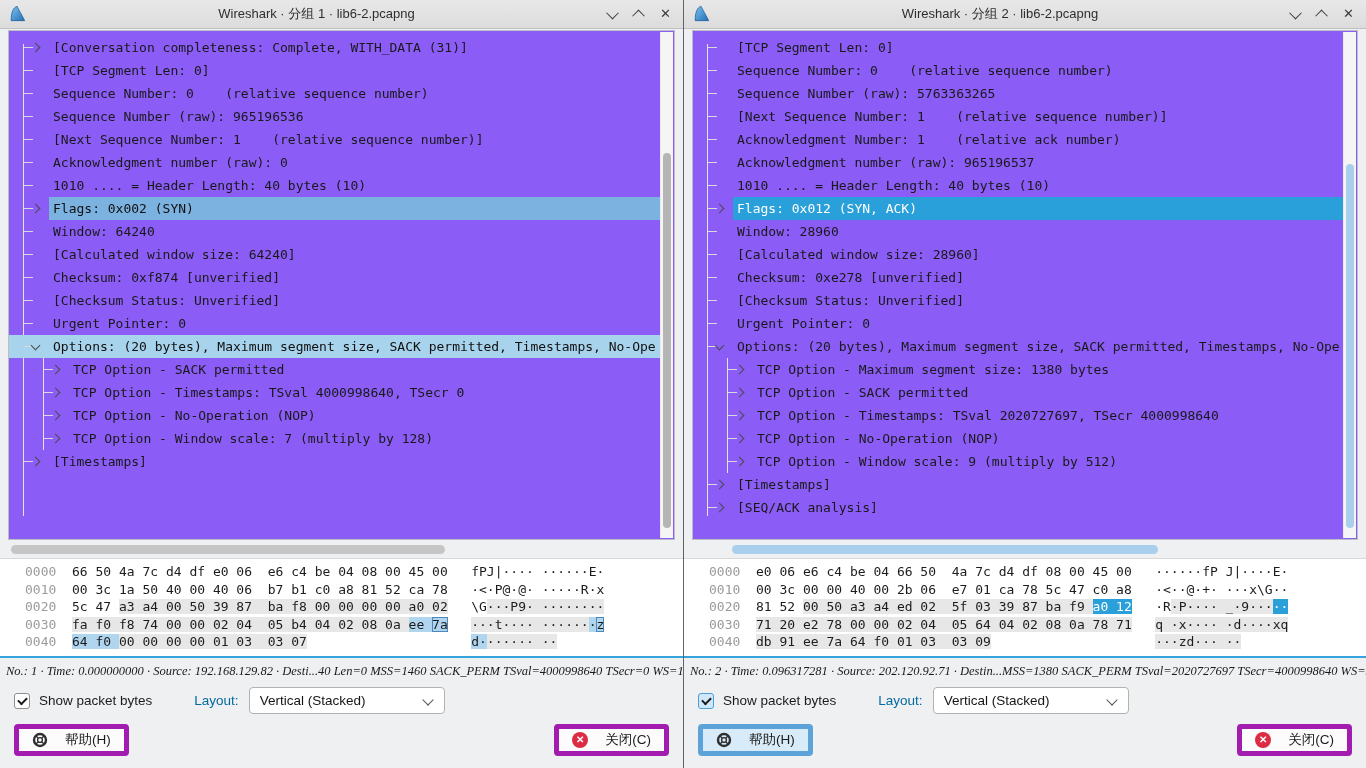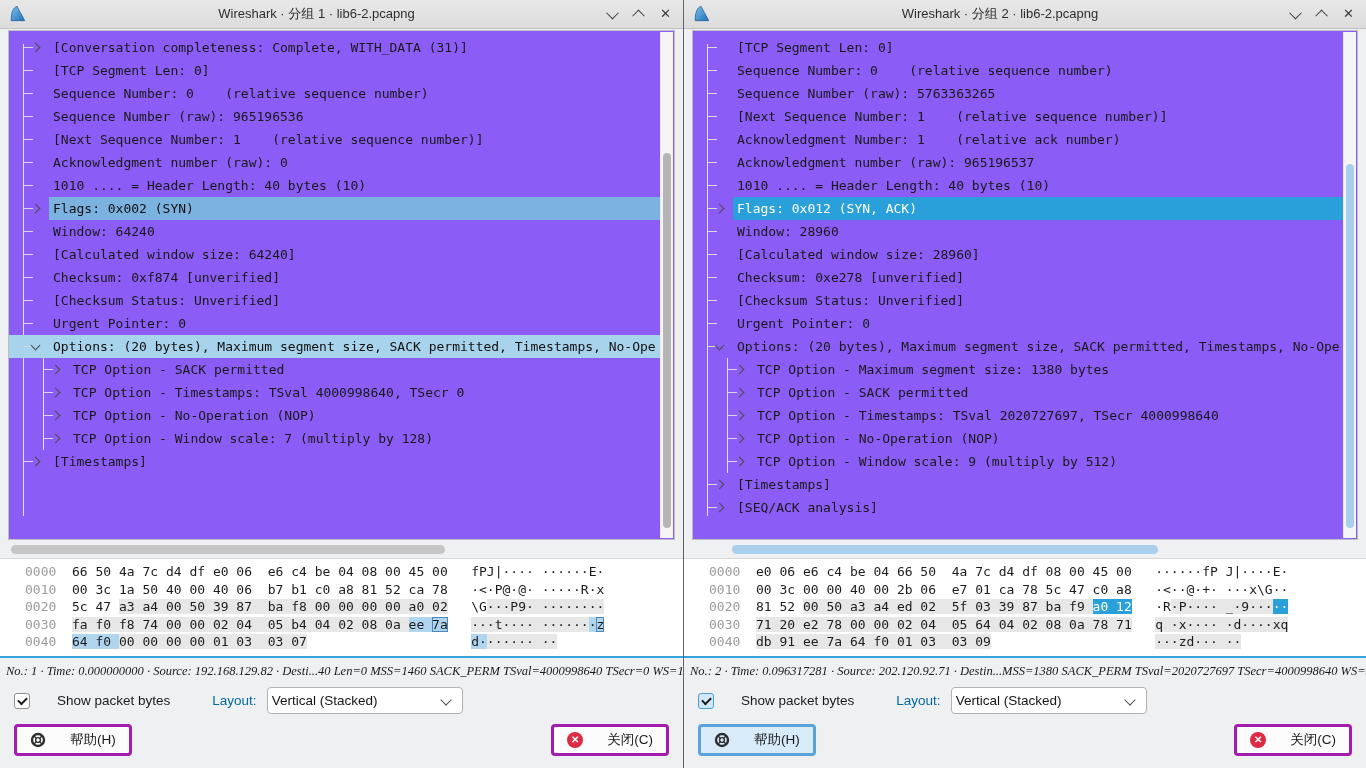--- a/index.html
+++ b/index.html
@@ -47,26 +47,26 @@
   .hx-h{background:#b0d5ef;}
   .hx-box{box-shadow:inset 0 0 0 1px #4e87ba;}
   .hx-sel{background:#2aa0da;color:#ffffff;}
 
   .statusline{position:absolute;left:0;right:0;top:661px;height:21px;line-height:21px;padding-left:6px;font-family:"Liberation Serif",serif;font-style:italic;font-size:12.5px;color:#191919;white-space:nowrap;overflow:hidden;}
 
   .controls{position:absolute;left:0;right:0;top:685px;height:31px;display:flex;align-items:center;}
   .cb{width:16px;height:16px;margin-left:14px;border:1px solid #8f8f8f;border-radius:3px;background:#fff;position:relative;box-sizing:border-box;flex:0 0 auto;}
   .win.active .cb{background:#cfe7f8;border-color:#4c9fd8;}
   .cb::after{content:'';position:absolute;left:3px;top:3px;width:7px;height:4px;border-left:2px solid #1a1a1a;border-bottom:2px solid #1a1a1a;transform:rotate(-45deg);}
-  .cb-label{margin-left:27px;font-size:13.5px;color:#1b1b1b;}
+  .cb-label{margin-left:9px;font-size:13.5px;color:#1b1b1b;}
   .layout-label{margin-left:42px;font-size:13.5px;color:#0369a1;}
-  .combo{margin-left:10px;width:196px;height:27px;background:#fff;border:1px solid #b2b2b2;border-radius:4px;position:relative;line-height:25px;padding-left:4px;font-size:13.5px;color:#141414;box-sizing:border-box;}
+  .combo{margin-left:10px;width:196px;height:27px;background:#fff;border:1px solid #b2b2b2;border-radius:4px;position:relative;line-height:25px;padding-left:10px;font-size:13.5px;color:#141414;box-sizing:border-box;}
   .cchev{position:absolute;right:12px;top:8px;width:7px;height:7px;border-right:1.5px solid #555;border-bottom:1.5px solid #555;transform:rotate(45deg);}
 
-  .btn{position:absolute;top:724px;height:32px;display:inline-flex;align-items:center;gap:24px;padding:0 13px;background:#fcfcfc;border:3px solid #a21caf;border-radius:4px;font-size:13.5px;color:#1b1b1b;box-sizing:border-box;}
+  .btn{position:absolute;top:724px;height:32px;display:inline-flex;align-items:center;gap:17px;padding:0 13px;background:#fcfcfc;border:5px solid #a21caf;border-radius:4px;font-size:13.5px;color:#1b1b1b;box-sizing:border-box;}
   .btn.help{left:14px;}
   .btn.close{right:14px;}
   .win.active .btn.help{background:#d8ebf9;border-color:#5ba3d9;}
   .closeicon{width:16px;height:16px;border-radius:50%;background:#dc2b43;color:#fff;font-size:10px;line-height:16px;text-align:center;font-weight:bold;flex:0 0 auto;}
   .helpicon{width:16px;height:16px;flex:0 0 auto;}
 </style>
 </head>
 <body>
 
 <div class="screen">

